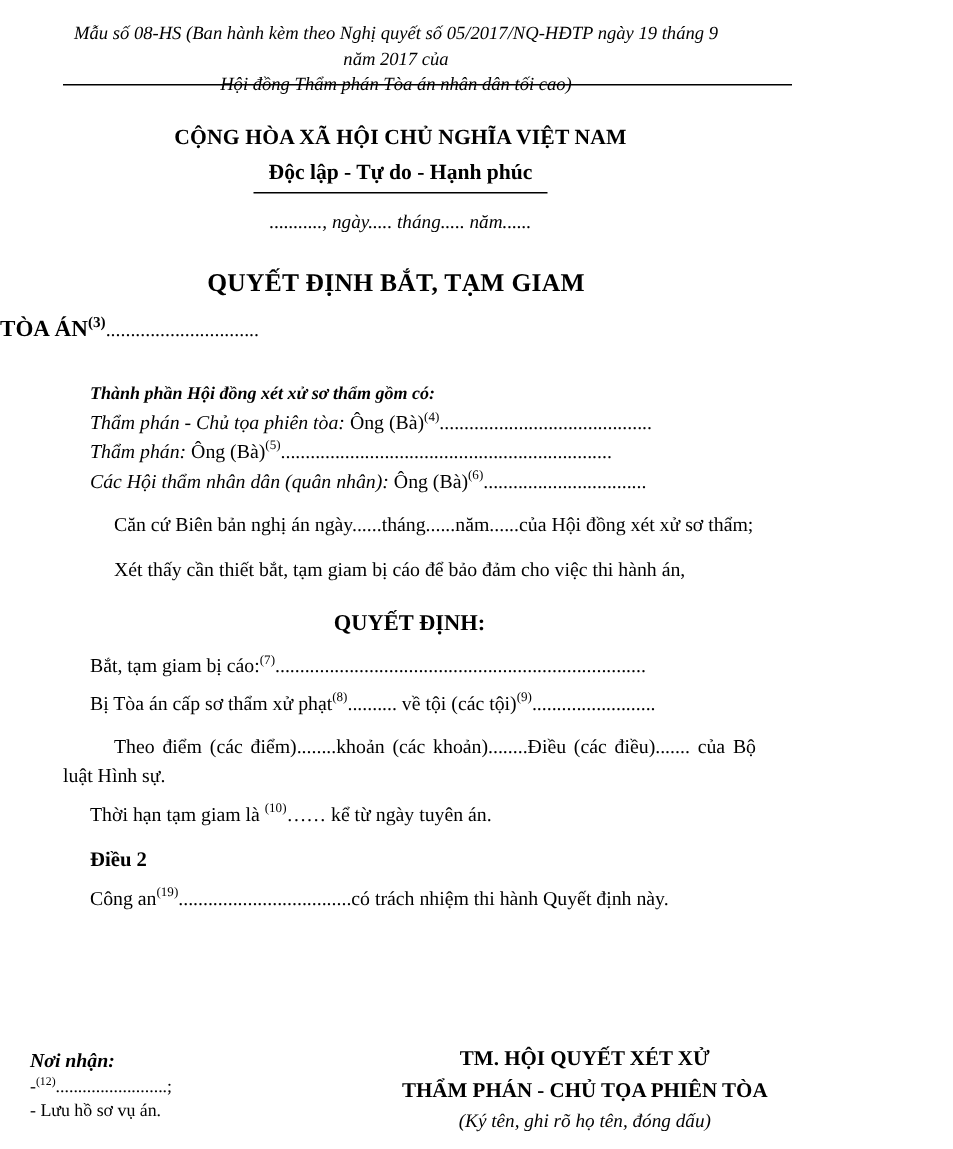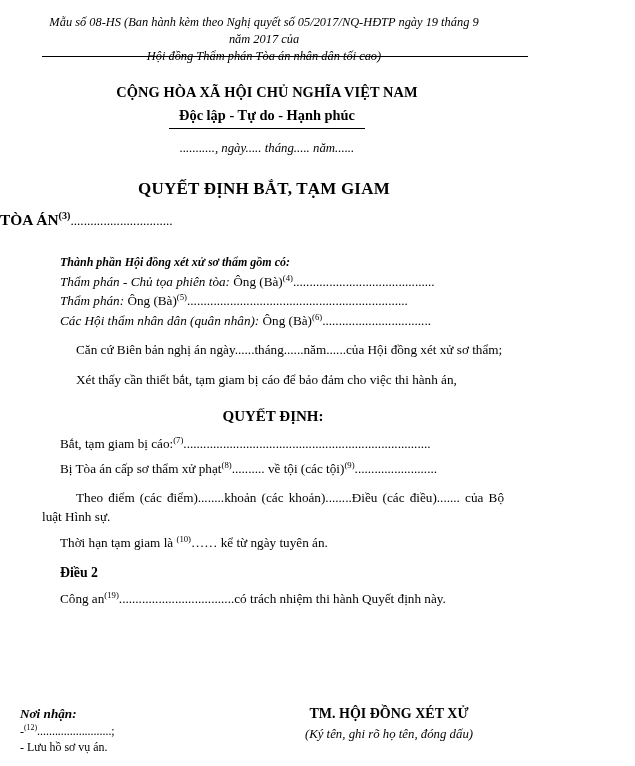--- a/index.html
+++ b/index.html
@@ -293,19 +293,20 @@
 
   <div class="footer">
 
     <div class="foot-left">
       <div class="recv-title">Nơi nhận:</div>
       <div class="recv-item"><span>-</span><sup>(12)</sup><span class="dotfill">.........................;</span></div>
       <div class="recv-item">- Lưu hồ sơ vụ án.</div>
     </div>
 
     <div class="foot-right">
-      <div class="sig1">TM. HỘI ĐỒNG XÉT XỬ</div>
+      <div class="sig1">TM. HỘI QUYẾT XÉT XỬ</div>
+      <div class="sig2">THẨM PHÁN - CHỦ TỌA PHIÊN TÒA</div>
       <div class="sig3">(Ký tên, ghi rõ họ tên, đóng dấu)</div>
     </div>
 
   </div>
 
 </div>
 
 </body></html>

